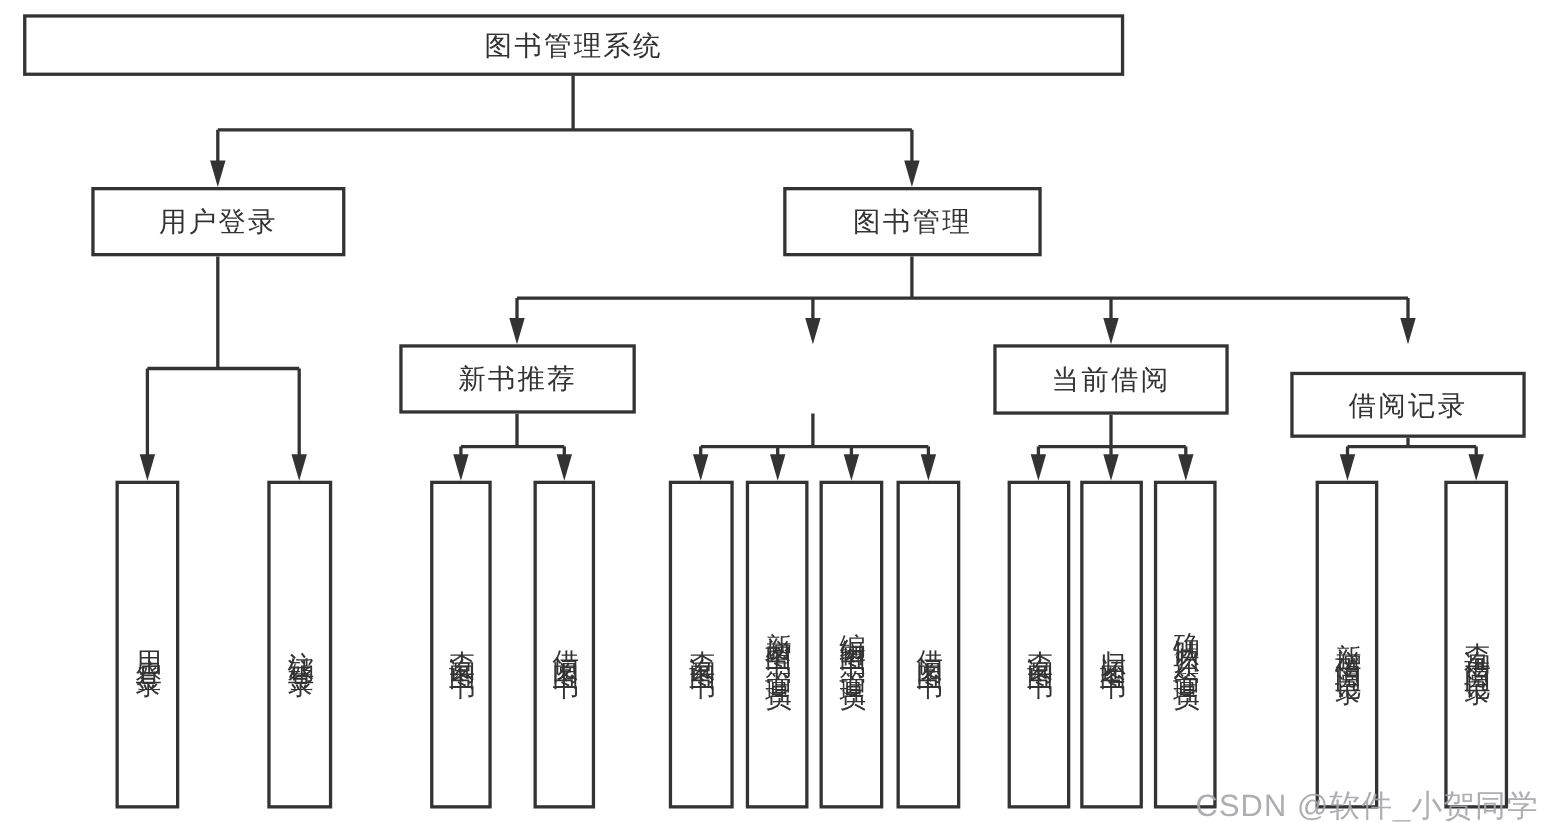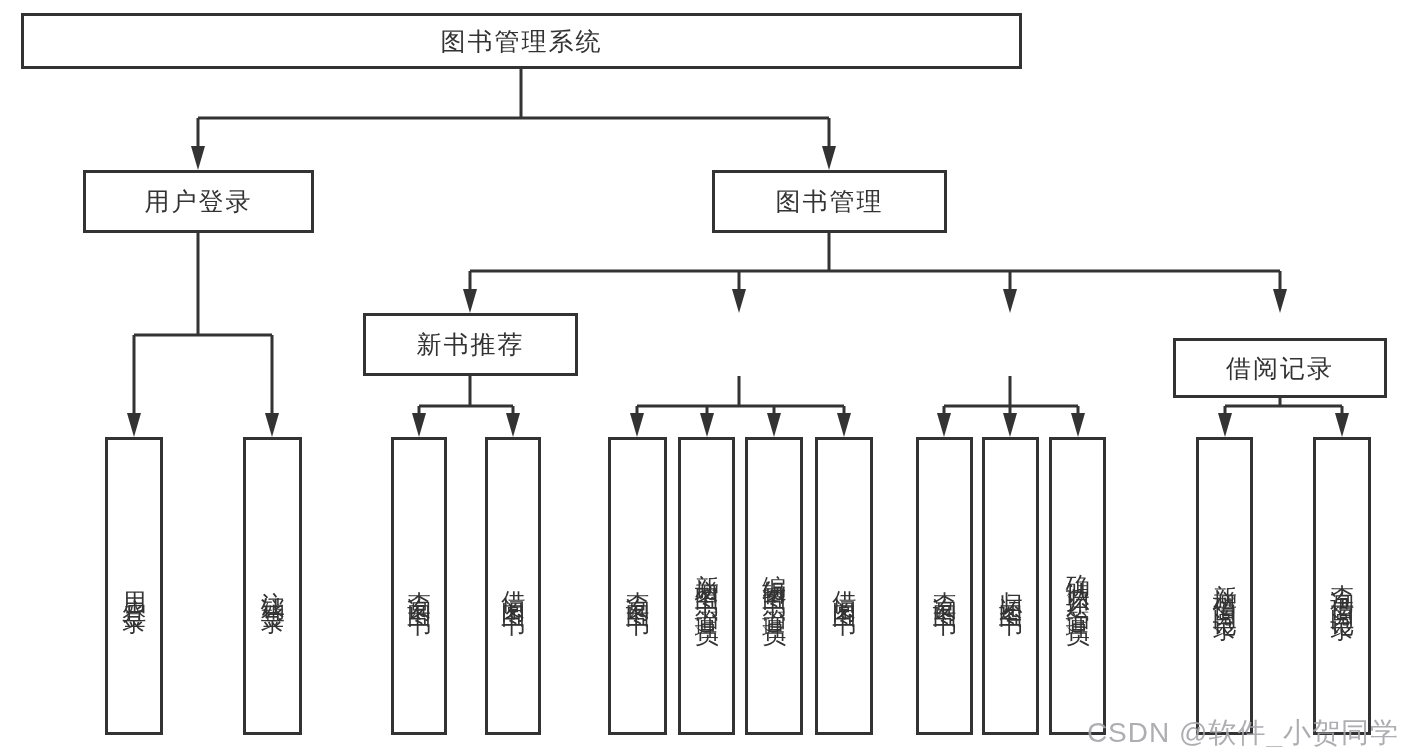--- a/index.html
+++ b/index.html
@@ -121,20 +121,23 @@
   <div class="hbox" style="left:83px; top:170px; width:231px; height:63px;">
     <span>用户登录</span>
   </div>
   <div class="hbox" style="left:712px; top:170px; width:235px; height:63px;">
     <span>图书管理</span>
   </div>
 
   <div class="hbox" style="left:363px; top:313px; width:215px; height:63px;">
     <span>新书推荐</span>
   </div>
+  <div class="hbox" style="left:903px; top:313px; width:214px; height:64px;">
+    <span>当前借阅</span>
+  </div>
   <div class="hbox" style="left:1173px; top:313px; width:214px; height:60px;margin-top:25px;">
     <span>借阅记录</span>
   </div>
 
   <div class="vbox" style="left:105px; width:58px;">
     <span>用户登录</span>
   </div>
   <div class="vbox" style="left:243px; width:59px;">
     <span>注销登录</span>
   </div>

